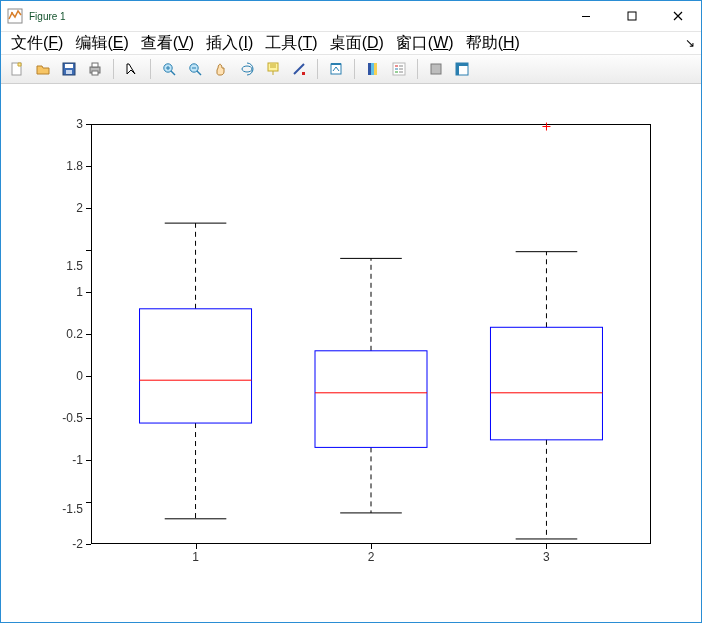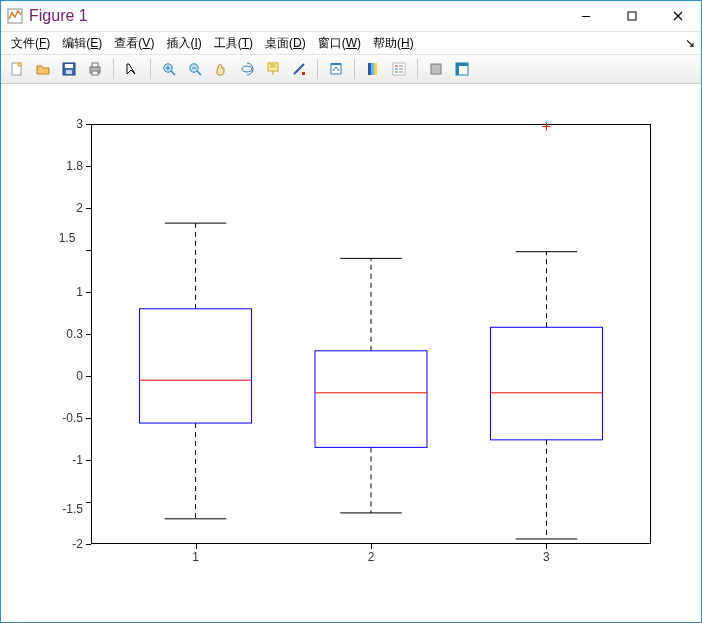--- a/index.html
+++ b/index.html
@@ -30,42 +30,42 @@
     padding: 0 0 0 6px;
     border-bottom: 1px solid #e5e5e5;
   }
   .titlebar .app-icon {
     width: 16px; height: 16px;
     display: flex; align-items: center; justify-content: center;
     margin-right: 6px;
   }
   .titlebar .title-text {
     flex: 0 0 auto;
-    font-size: 16px;
-    color: #701a75;
+    font-size: 10px;
+    color: #14532d;
   }
   .titlebar .spacer { flex: 1 1 auto; }
   .titlebar .win-btn {
     width: 46px; height: 30px;
     display: flex; align-items: center; justify-content: center;
     color: #000;
   }
   
   .menubar {
     height: 22px;
     display: flex;
     align-items: center;
     padding: 0 4px;
     background: #fff;
     border-bottom: 1px solid #e5e5e5;
     position: relative;
   }
   .menu-item {
     padding: 2px 6px;
-    font-size: 12px;
+    font-size: 16px;
     text-align: right;
   }
   .menubar .dock-arrow {
     position: absolute;
     right: 6px;
     top: 4px;
     font-size: 12px;
   }
   
   .toolbar {
@@ -268,25 +268,25 @@
       <div class="tick-label" style="position: absolute; left: 50px; top: 453px; width: 32px; text-align: right;">-2</div>
       <div style="position: absolute; left: 85px; top: 418px; width: 5px; height: 1px; background: rgb(0, 0, 0);"></div>
       <div class="tick-label" style="position: absolute; left: 50px; top: 411px; width: 32px; text-align: right; margin-top: 7px;">-1.5</div>
       <div style="position: absolute; left: 85px; top: 376px; width: 5px; height: 1px; background: rgb(0, 0, 0);"></div>
       <div class="tick-label" style="position: absolute; left: 50px; top: 369px; width: 32px; text-align: right;">-1</div>
       <div style="position: absolute; left: 85px; top: 334px; width: 5px; height: 1px; background: rgb(0, 0, 0);"></div>
       <div class="tick-label" style="position: absolute; left: 50px; top: 327px; width: 32px; text-align: right;">-0.5</div>
       <div style="position: absolute; left: 85px; top: 292px; width: 5px; height: 1px; background: rgb(0, 0, 0);"></div>
       <div class="tick-label" style="position: absolute; left: 50px; top: 285px; width: 32px; text-align: right;">0</div>
       <div style="position: absolute; left: 85px; top: 250px; width: 5px; height: 1px; background: rgb(0, 0, 0);"></div>
-      <div class="tick-label" style="position: absolute; left: 50px; top: 243px; width: 32px; text-align: right;">0.3</div>
+      <div class="tick-label" style="position: absolute; left: 50px; top: 243px; width: 32px; text-align: right;">0.2</div>
       <div style="position: absolute; left: 85px; top: 208px; width: 5px; height: 1px; background: rgb(0, 0, 0);"></div>
       <div class="tick-label" style="position: absolute; left: 50px; top: 201px; width: 32px; text-align: right;">1</div>
       <div style="position: absolute; left: 85px; top: 166px; width: 5px; height: 1px; background: rgb(0, 0, 0);"></div>
-      <div class="tick-label" style="position: absolute; left: 50px; top: 147px; width: 32px; text-align: center;">1.5</div>
+      <div class="tick-label" style="position: absolute; left: 50px; top: 175px; width: 32px; text-align: right;">1.5</div>
       <div style="position: absolute; left: 85px; top: 124px; width: 5px; height: 1px; background: rgb(0, 0, 0);"></div>
       <div class="tick-label" style="position: absolute; left: 50px; top: 117px; width: 32px; text-align: right;">2</div>
       <div style="position: absolute; left: 85px; top: 82px; width: 5px; height: 1px; background: rgb(0, 0, 0);"></div>
       <div class="tick-label" style="position: absolute; left: 50px; top: 75px; width: 32px; text-align: right;">1.8</div>
       <div style="position: absolute; left: 85px; top: 40px; width: 5px; height: 1px; background: rgb(0, 0, 0);"></div>
       <div class="tick-label" style="position: absolute; left: 50px; top: 33px; width: 32px; text-align: right;">3</div>
       <div style="position: absolute; left: 194.533px; top: 460px; width: 1px; height: 5px; background: rgb(0, 0, 0);"></div>
       <div class="tick-label" style="position: absolute; left: 179.533px; top: 466px; width: 30px; text-align: center;">1</div>
       <div style="position: absolute; left: 370px; top: 460px; width: 1px; height: 5px; background: rgb(0, 0, 0);"></div>
       <div class="tick-label" style="position: absolute; left: 355px; top: 466px; width: 30px; text-align: center;">2</div>

